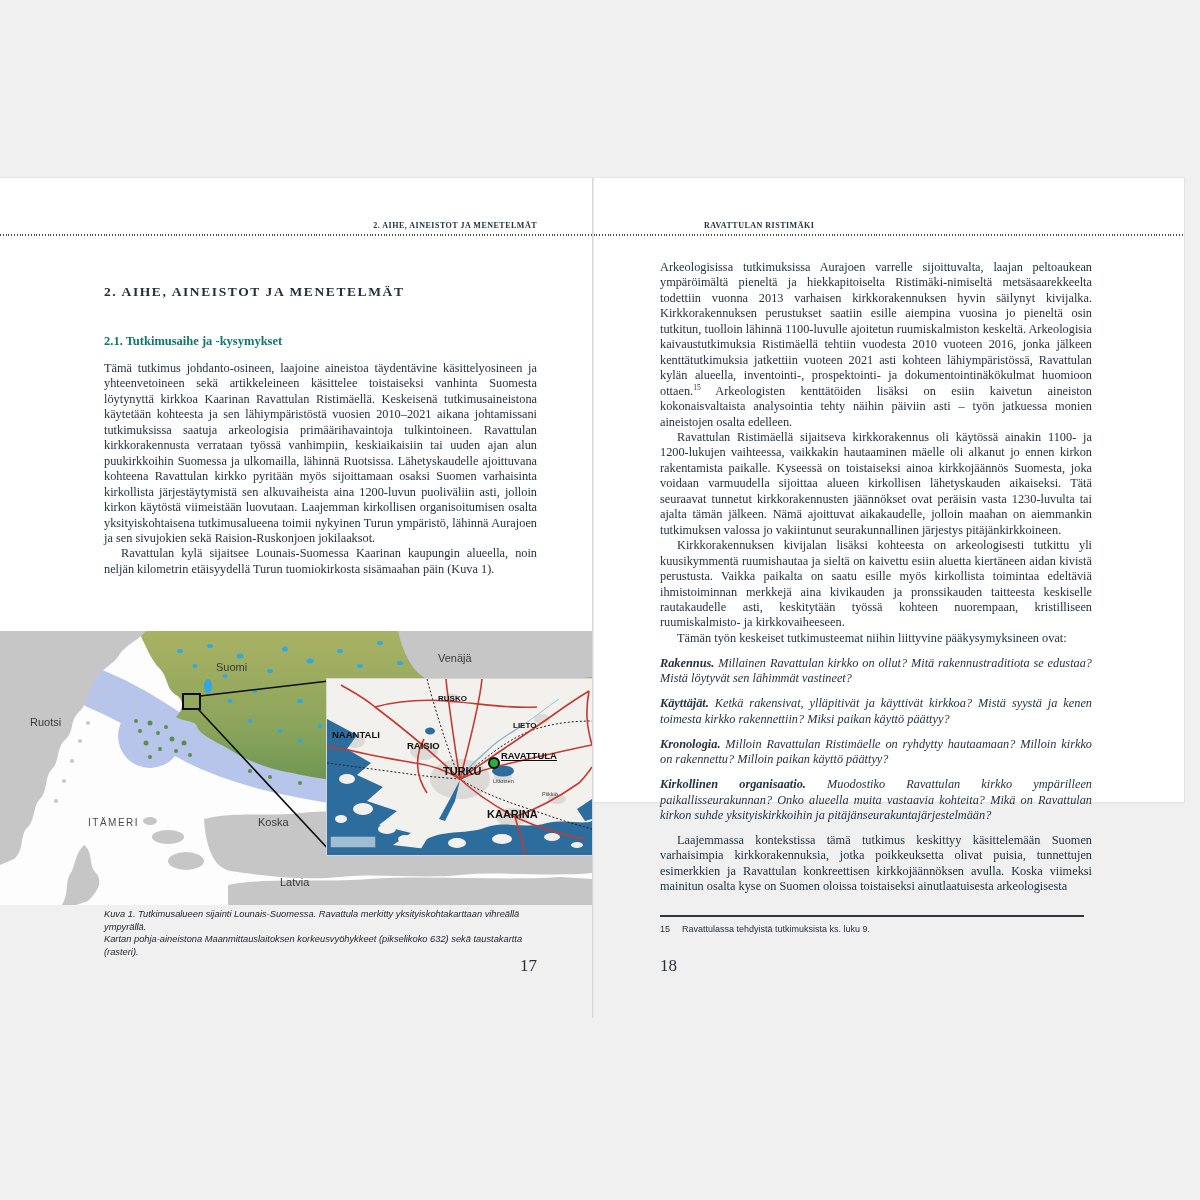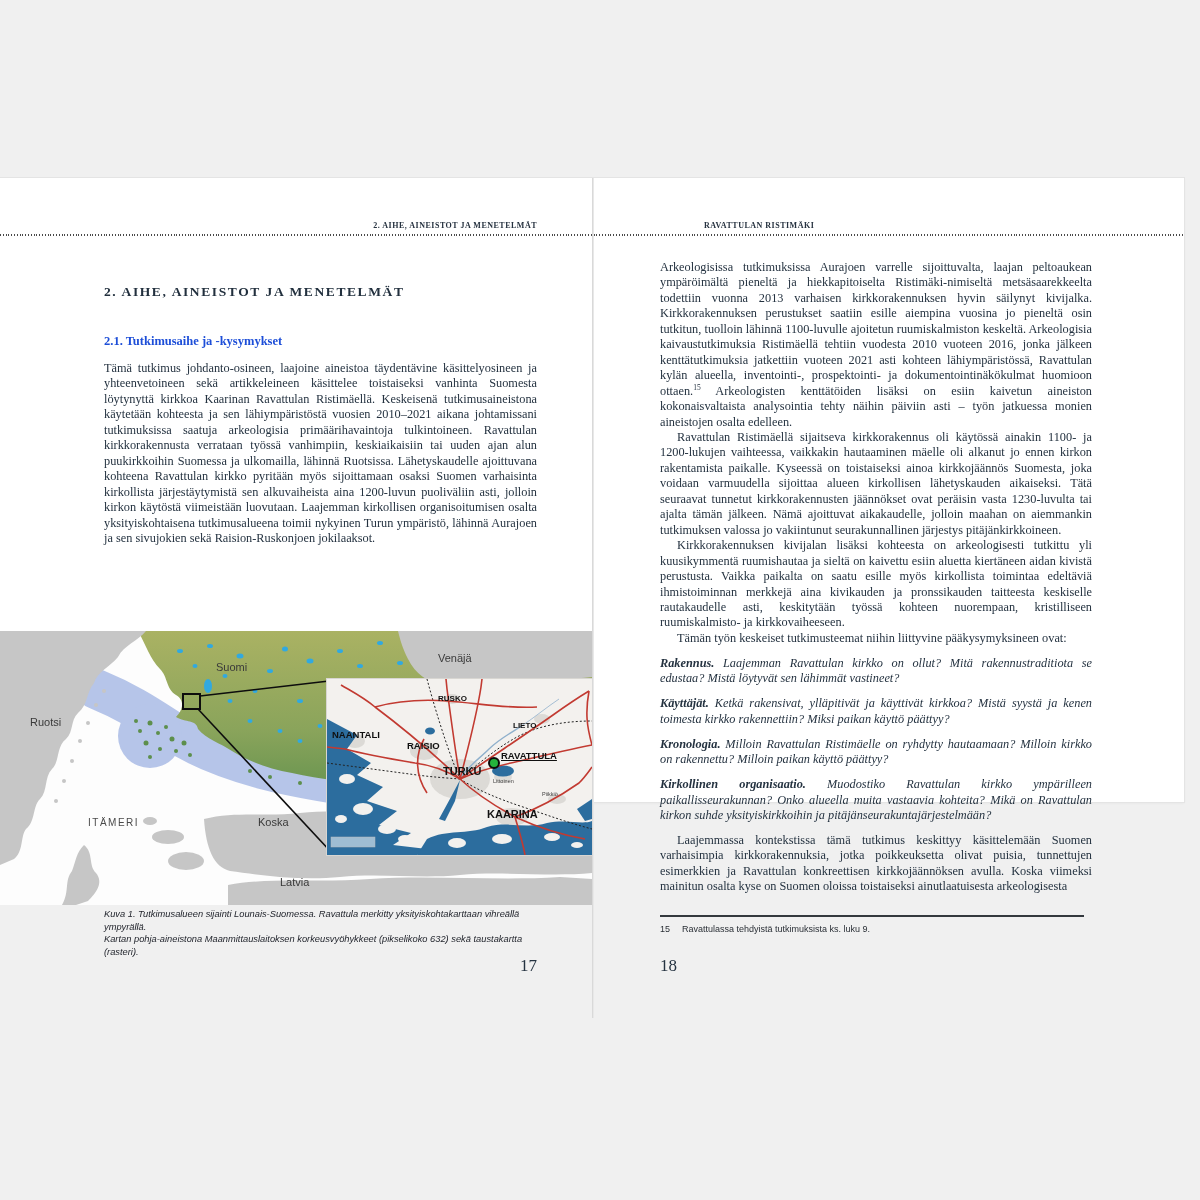--- a/index.html
+++ b/index.html
@@ -34,21 +34,21 @@
   }
   .rh-left{left:104px;width:433px;text-align:right;}
   .rh-right{left:67px;padding-left:44px;}
 
   .chapter-heading{
     position:absolute;left:104px;top:106px;margin:0;
     font-size:13.5px;font-weight:bold;letter-spacing:1.6px;color:#22303e;
   }
   .section-heading{
     position:absolute;left:104px;top:156px;margin:0;
-    font-size:12.5px;font-weight:bold;color:#1d4ed8;
+    font-size:12.5px;font-weight:bold;color:#0f766e;
   }
   .body-text{
     position:absolute;width:433px;
     font-size:12.3px;line-height:15.45px;text-align:justify;color:#243240;
   }
   .body-left{left:104px;top:183px;}
   .body-right{left:67px;top:82px;width:432px;}
   .body-text p{margin:0;}
   .body-text p.indent{text-indent:17px;}
   .body-text sup{font-size:7.5px;line-height:0;vertical-align:super;}
@@ -105,20 +105,21 @@
 <div class="spread">
 
   <div class="page page-left">
     <div class="running-head rh-left">2. AIHE, AINEISTOT JA MENETELMÄT</div>
 
     <h1 class="chapter-heading">2. AIHE, AINEISTOT JA MENETELMÄT</h1>
     <h2 class="section-heading">2.1. Tutkimusaihe ja -kysymykset</h2>
 
     <div class="body-text body-left">
       <p>Tämä tutkimus johdanto-osineen, laajoine aineistoa täydentävine käsittelyosineen ja yhteenvetoineen sekä artikkeleineen käsittelee toistaiseksi vanhinta Suomesta löytynyttä kirkkoa Kaarinan Ravattulan Ristimäellä. Keskeisenä tutkimusaineistona käytetään kohteesta ja sen lähiympäristöstä vuosien 2010–2021 aikana johtamissani tutkimuksissa saatuja arkeologisia primäärihavaintoja tulkintoineen. Ravattulan kirkkorakennusta verrataan työssä vanhimpiin, keskiaikaisiin tai uuden ajan alun puukirkkoihin Suomessa ja ulkomailla, lähinnä Ruotsissa. Lähetyskaudelle ajoittuvana kohteena Ravattulan kirkko pyritään myös sijoittamaan osaksi Suomen varhaisinta kirkollista järjestäytymistä sen alkuvaiheista aina 1200-luvun puoliväliin asti, jolloin kirkon käytöstä viimeistään luovutaan. Laajemman kirkollisen organisoitumisen osalta yksityiskohtaisena tutkimusalueena toimii nykyinen Turun ympäristö, lähinnä Aurajoen ja sen sivujokien sekä Raision-Ruskonjoen jokilaaksot.</p>
+      <p class="indent">Ravattulan kylä sijaitsee Lounais-Suomessa Kaarinan kaupungin alueella, noin neljän kilometrin etäisyydellä Turun tuomiokirkosta sisämaahan päin (Kuva 1).</p>
     </div>
 
     <div class="figure">
       <svg width="592" height="274" viewBox="0 0 592 274" style="position:absolute;left:0;top:0;">
 
         <rect x="0" y="0" width="592" height="274" fill="#fdfdfd"></rect>
 
         <path d="M96,58 C130,72 150,86 172,100 C196,116 226,128 262,138 C300,148 352,156 400,162 C460,170 530,176 592,182" fill="none" stroke="#b6c5e9" stroke-width="40" stroke-linecap="round"></path>
         <circle cx="150" cy="105" r="32" fill="#b6c5e9"></circle>
 
@@ -301,21 +302,21 @@
 
   <div class="page page-right">
     <div class="running-head rh-right">RAVATTULAN RISTIMÄKI</div>
 
     <div class="body-text body-right">
       <p><span>Arkeologisissa tutkimuksissa Aurajoen varrelle sijoittuvalta, laajan peltoaukean ympäröimältä pieneltä ja hiekkapitoiselta Ristimäki-nimiseltä metsäsaarekkeelta todettiin vuonna 2013 varhaisen kirkkorakennuksen hyvin säilynyt kivijalka. Kirkkorakennuksen perustukset saatiin esille aiempina vuosina jo pieneltä osin tutkitun, tuolloin lähinnä 1100-luvulle ajoitetun ruumiskalmiston keskeltä. Arkeologisia kaivaustutkimuksia Ristimäellä tehtiin vuodesta 2010 vuoteen 2016, jonka jälkeen kenttätutkimuksia jatkettiin vuoteen 2021 asti kohteen lähiympäristössä, Ravattulan kylän alueella, inventointi-, prospektointi- ja dokumentointinäkökulmat huomioon ottaen.</span><sup>15</sup><span> Arkeologisten kenttätöiden lisäksi on esiin kaivetun aineiston kokonaisvaltaista analysointia tehty näihin päiviin asti – työn jatkuessa monien aineistojen osalta edelleen.</span></p>
       <p class="indent">Ravattulan Ristimäellä sijaitseva kirkkorakennus oli käytössä ainakin 1100- ja 1200-lukujen vaihteessa, vaikkakin hautaaminen mäelle oli alkanut jo ennen kirkon rakentamista paikalle. Kyseessä on toistaiseksi ainoa kirkkojäännös Suomesta, joka voidaan varmuudella sijoittaa alueen kirkollisen lähetyskauden aikaiseksi. Tätä seuraavat tunnetut kirkkorakennusten jäännökset ovat peräisin vasta 1230-luvulta tai ajalta tämän jälkeen. Nämä ajoittuvat aikakaudelle, jolloin maahan on aiemmankin tutkimuksen valossa jo vakiintunut seurakunnallinen järjestys pitäjänkirkkoineen.</p>
       <p class="indent">Kirkkorakennuksen kivijalan lisäksi kohteesta on arkeologisesti tutkittu yli kuusikymmentä ruumishautaa ja sieltä on kaivettu esiin aluetta kiertäneen aidan kivistä perustusta. Vaikka paikalta on saatu esille myös kirkollista toimintaa edeltäviä ihmistoiminnan merkkejä aina kivikauden ja pronssikauden taitteesta keskiselle rautakaudelle asti, keskitytään työssä kohteen nuorempaan, kristilliseen ruumiskalmisto- ja kirkkovaiheeseen.</p>
       <p class="indent">Tämän työn keskeiset tutkimusteemat niihin liittyvine pääkysymyksineen ovat:</p>
 
-      <p class="question"><span class="q-lead">Rakennus.</span><span> Laajemman Ravattulan kirkko on ollut? Mitä rakennustraditiota se edustaa? Mistä löytyvät sen lähimmät vastineet?</span></p>
+      <p class="question"><span class="q-lead">Rakennus.</span><span> Millainen Ravattulan kirkko on ollut? Mitä rakennustraditiota se edustaa? Mistä löytyvät sen lähimmät vastineet?</span></p>
       <p class="question"><span class="q-lead">Käyttäjät.</span><span> Ketkä rakensivat, ylläpitivät ja käyttivät kirkkoa? Mistä syystä ja kenen toimesta kirkko rakennettiin? Miksi paikan käyttö päättyy?</span></p>
       <p class="question"><span class="q-lead">Kronologia.</span><span> Milloin Ravattulan Ristimäelle on ryhdytty hautaamaan? Milloin kirkko on rakennettu? Milloin paikan käyttö päättyy?</span></p>
       <p class="question"><span class="q-lead">Kirkollinen organisaatio.</span><span> Muodostiko Ravattulan kirkko ympärilleen paikallisseurakunnan? Onko alueella muita vastaavia kohteita? Mikä on Ravattulan kirkon suhde yksityiskirkkoihin ja pitäjänseurakuntajärjestelmään?</span></p>
 
       <p class="indent closing">Laajemmassa kontekstissa tämä tutkimus keskittyy käsittelemään Suomen varhaisimpia kirkkorakennuksia, jotka poikkeuksetta olivat puisia, tunnettujen esimerkkien ja Ravattulan konkreettisen kirkkojäännöksen avulla. Koska viimeksi mainitun osalta kyse on Suomen oloissa toistaiseksi ainutlaatuisesta arkeologisesta</p>
     </div>
 
     <div class="footnote-rule"></div>
     <div class="footnote">
       <span class="fn-num">15</span><span>Ravattulassa tehdyistä tutkimuksista ks. luku 9.</span>

